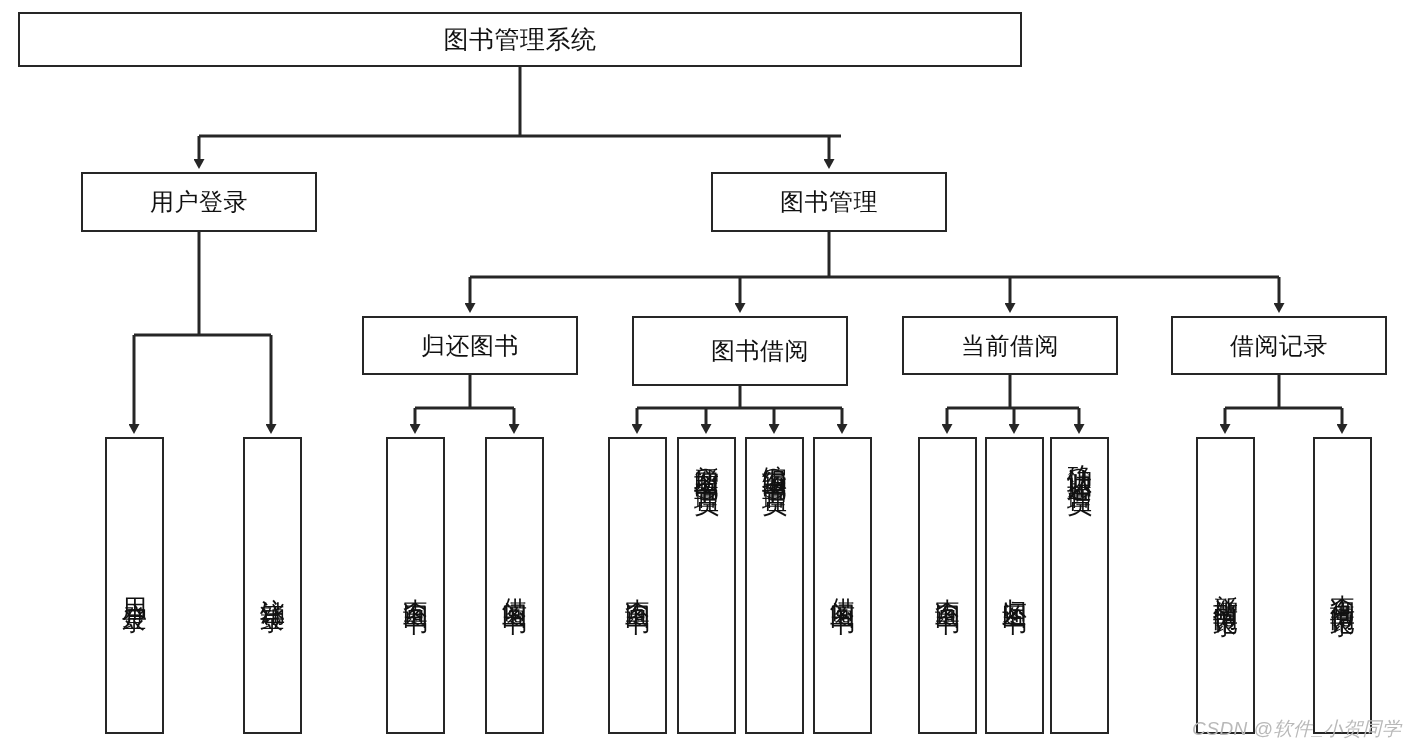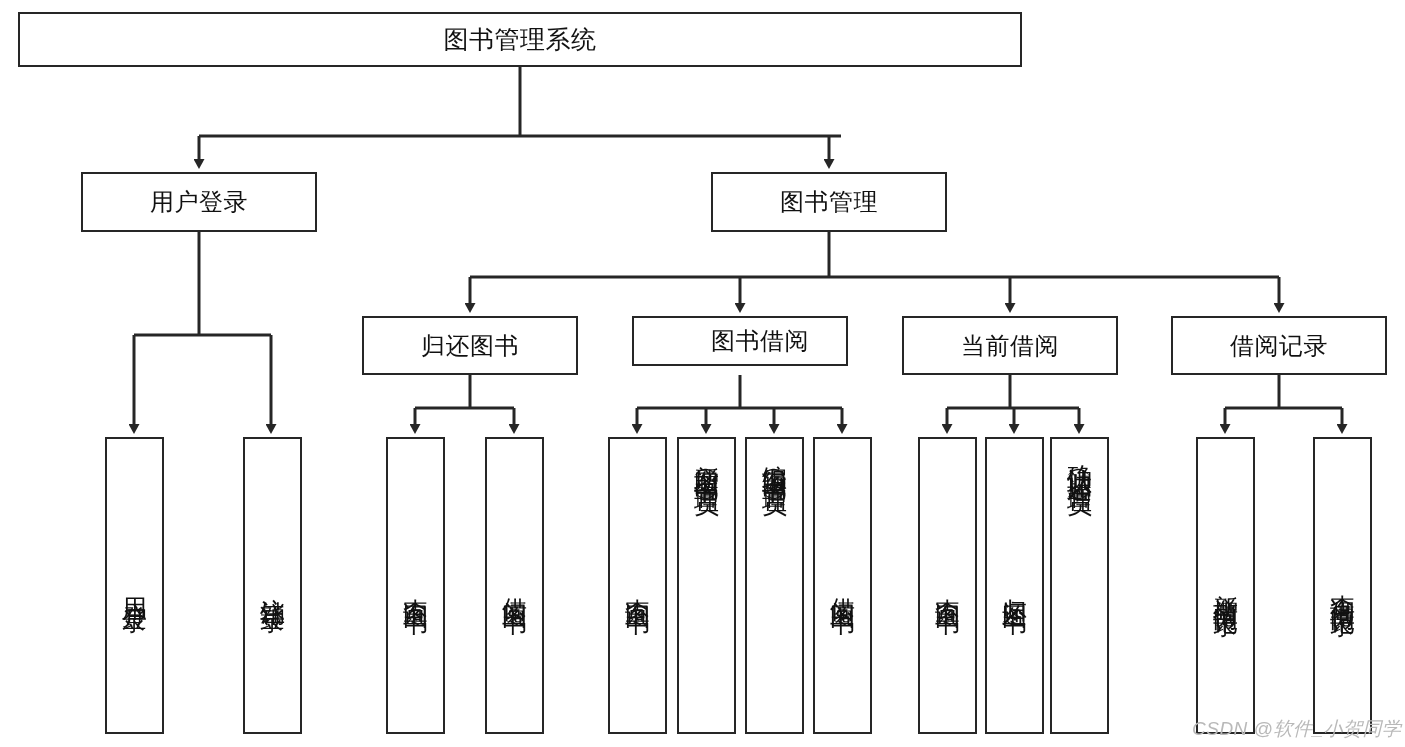--- a/index.html
+++ b/index.html
@@ -140,21 +140,21 @@
   <div class="node horiz" id="node-l2-0" style="left: 81px; top: 172px; width: 236px; height: 60px;">
     <span class="lbl">用户登录</span>
   </div>
   <div class="node horiz" id="node-l2-1" style="left: 711px; top: 172px; width: 236px; height: 60px;">
     <span class="lbl">图书管理</span>
   </div>
 
   <div class="node horiz" id="node-l3-0" style="left: 362px; top: 316px; width: 216px; height: 59px;">
     <span class="lbl">归还图书</span>
   </div>
-  <div class="node horiz" id="node-l3-1" style="left: 632px; top: 316px; width: 216px; height: 50px; padding-left: 40px;">
+  <div class="node horiz" id="node-l3-1" style="left: 632px; top: 316px; width: 216px; height: 70px; padding-left: 40px;">
     <span class="lbl">图书借阅</span>
   </div>
   <div class="node horiz" id="node-l3-2" style="left: 902px; top: 316px; width: 216px; height: 59px;">
     <span class="lbl">当前借阅</span>
   </div>
   <div class="node horiz" id="node-l3-3" style="left: 1171px; top: 316px; width: 216px; height: 59px;">
     <span class="lbl">借阅记录</span>
   </div>
 
   <div class="node vert mid" id="node-leaf-0" style="left: 105px; top: 437px; width: 59px; height: 297px;">

